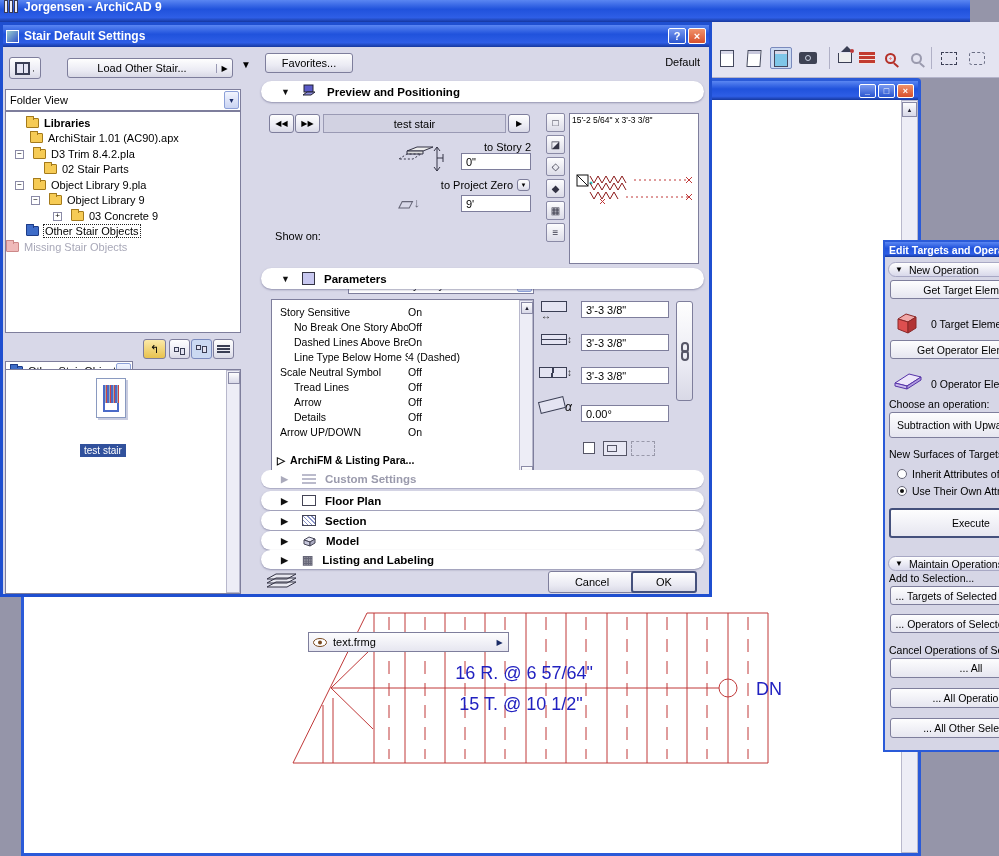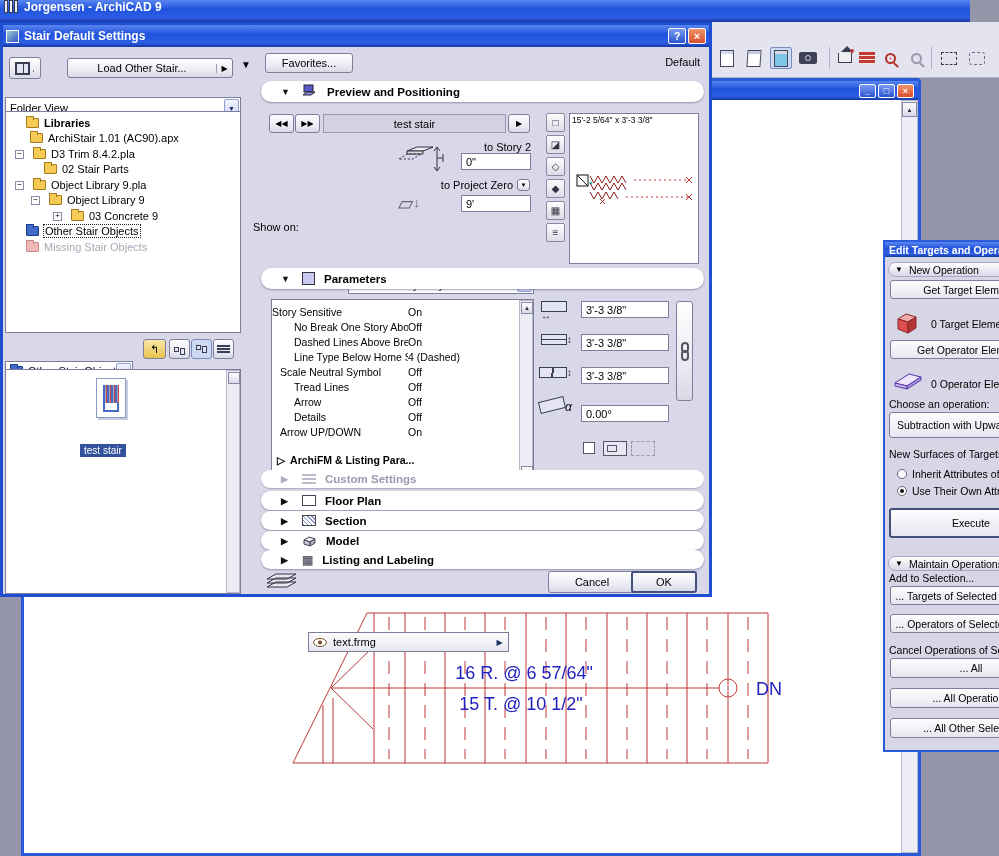--- a/index.html
+++ b/index.html
@@ -147,21 +147,21 @@
     <div class="btn abs" style="left:6px;top:32px;width:32px;height:22px;gap:2px">
       <span class="mini-rect" style="width:15px;height:13px;background:linear-gradient(90deg,#E4E4F2 6px,#3A3E54 6px,#3A3E54 7px,#E4E4F2 7px);border-width:2px"></span>
       <span style="font-size:8px">,</span>
     </div>
     <div class="btn abs" style="left:64px;top:33px;width:166px;height:20px">
       <span style="flex:1;text-align:center">Load Other Stair...</span>
       <span style="width:16px;border-left:1px solid #9A9AB4;font-size:8px;display:flex;justify-content:center">▶</span>
     </div>
     <span class="abs" style="left:238px;top:34px;font-size:10px">▼</span>
 
-    <div class="dd abs" style="left:2px;top:72px;width:236px;height:22px">
+    <div class="dd abs" style="left:2px;top:64px;width:236px;height:22px">
       <span>Folder View</span>
       <span class="dda">▼</span>
     </div>
 
     <div class="white-box abs" style="left:2px;top:86px;width:236px;height:222px;overflow:hidden">
       <div class="tree-row" style="left:0;top:4px;margin-left:20px;font-weight:bold">
           <span class="folder"></span>
           <span>Libraries</span>
         </div>
       <div class="tree-row" style="left:0;top:19px;margin-left:24px">
@@ -189,21 +189,21 @@
         </div>
       <div class="tree-row" style="left:0;top:97px;margin-left:47px">
           <span class="exp">+</span>
           <span class="folder"></span>
           <span>03 Concrete 9</span>
         </div>
       <div class="tree-row" style="left:0;top:112px;margin-left:20px">
           <span class="folder blue"></span>
           <span style="outline:1px dotted #222;padding:0 1px">Other Stair Objects</span>
         </div>
-      <div class="tree-row" style="left:0;top:128px;margin-left:20px;color:#A8A8B8">
+      <div class="tree-row" style="left:0;top:128px;color:#A8A8B8">
           <span class="folder pink"></span>
           <span>Missing Stair Objects</span>
         </div>
     </div>
 
     <div class="dd abs" style="left:2px;top:314px;width:128px;height:20px;gap:5px">
       <span class="folder blue"></span>
       <span>Other Stair Objects</span>
       <span class="dda">▼</span>
     </div>
@@ -309,35 +309,35 @@
 
     <div class="abs" style="left:360px;top:154px;width:150px;text-align:right">to Project Zero</div>
     <div class="btn abs" style="left:514px;top:154px;width:13px;height:12px;font-size:6px">
         <span>▼</span>
       </div>
     <div class="abs" style="left:395px;top:166px;font-size:20px;color:#667"><span>▱</span><span style="font-size:13px;position:relative;top:-3px">↓</span></div>
     <div class="field abs" style="left:458px;top:170px;width:70px;height:17px">
         <span>9'</span>
       </div>
 
-    <div class="abs" style="left:250px;top:196px;width:90px;text-align:left">Show on:</div>
+    <div class="abs" style="left:250px;top:205px;width:90px;text-align:center">Show on:</div>
     <div class="dd abs" style="left:345px;top:208px;width:186px;height:19px">
       <span>Current Story Only</span>
       <span class="dda">▼</span>
     </div>
 
     <div class="pill" style="left:258px;top:243px;width:443px">
       <span class="tri">▼</span>
       <span style="width:13px;height:13px;border:1px solid #334;background:#C8C8F0;display:inline-block"></span>
       <span>Parameters</span>
     </div>
 
     <div class="white-box abs" style="left:268px;top:274px;width:263px;height:182px;padding:4px 16px 0 0;overflow:hidden">
       <div class="prow">
-          <span class="pn" style="">Story Sensitive</span>
+          <span class="pn" style="padding-left:8px">Story Sensitive</span>
           <span class="pv">On</span>
         </div>
       <div class="prow">
           <span class="pn" style="padding-left:22px">No Break One Story Abo...</span>
           <span class="pv">Off</span>
         </div>
       <div class="prow">
           <span class="pn" style="padding-left:22px">Dashed Lines Above Break</span>
           <span class="pv">On</span>
         </div>

